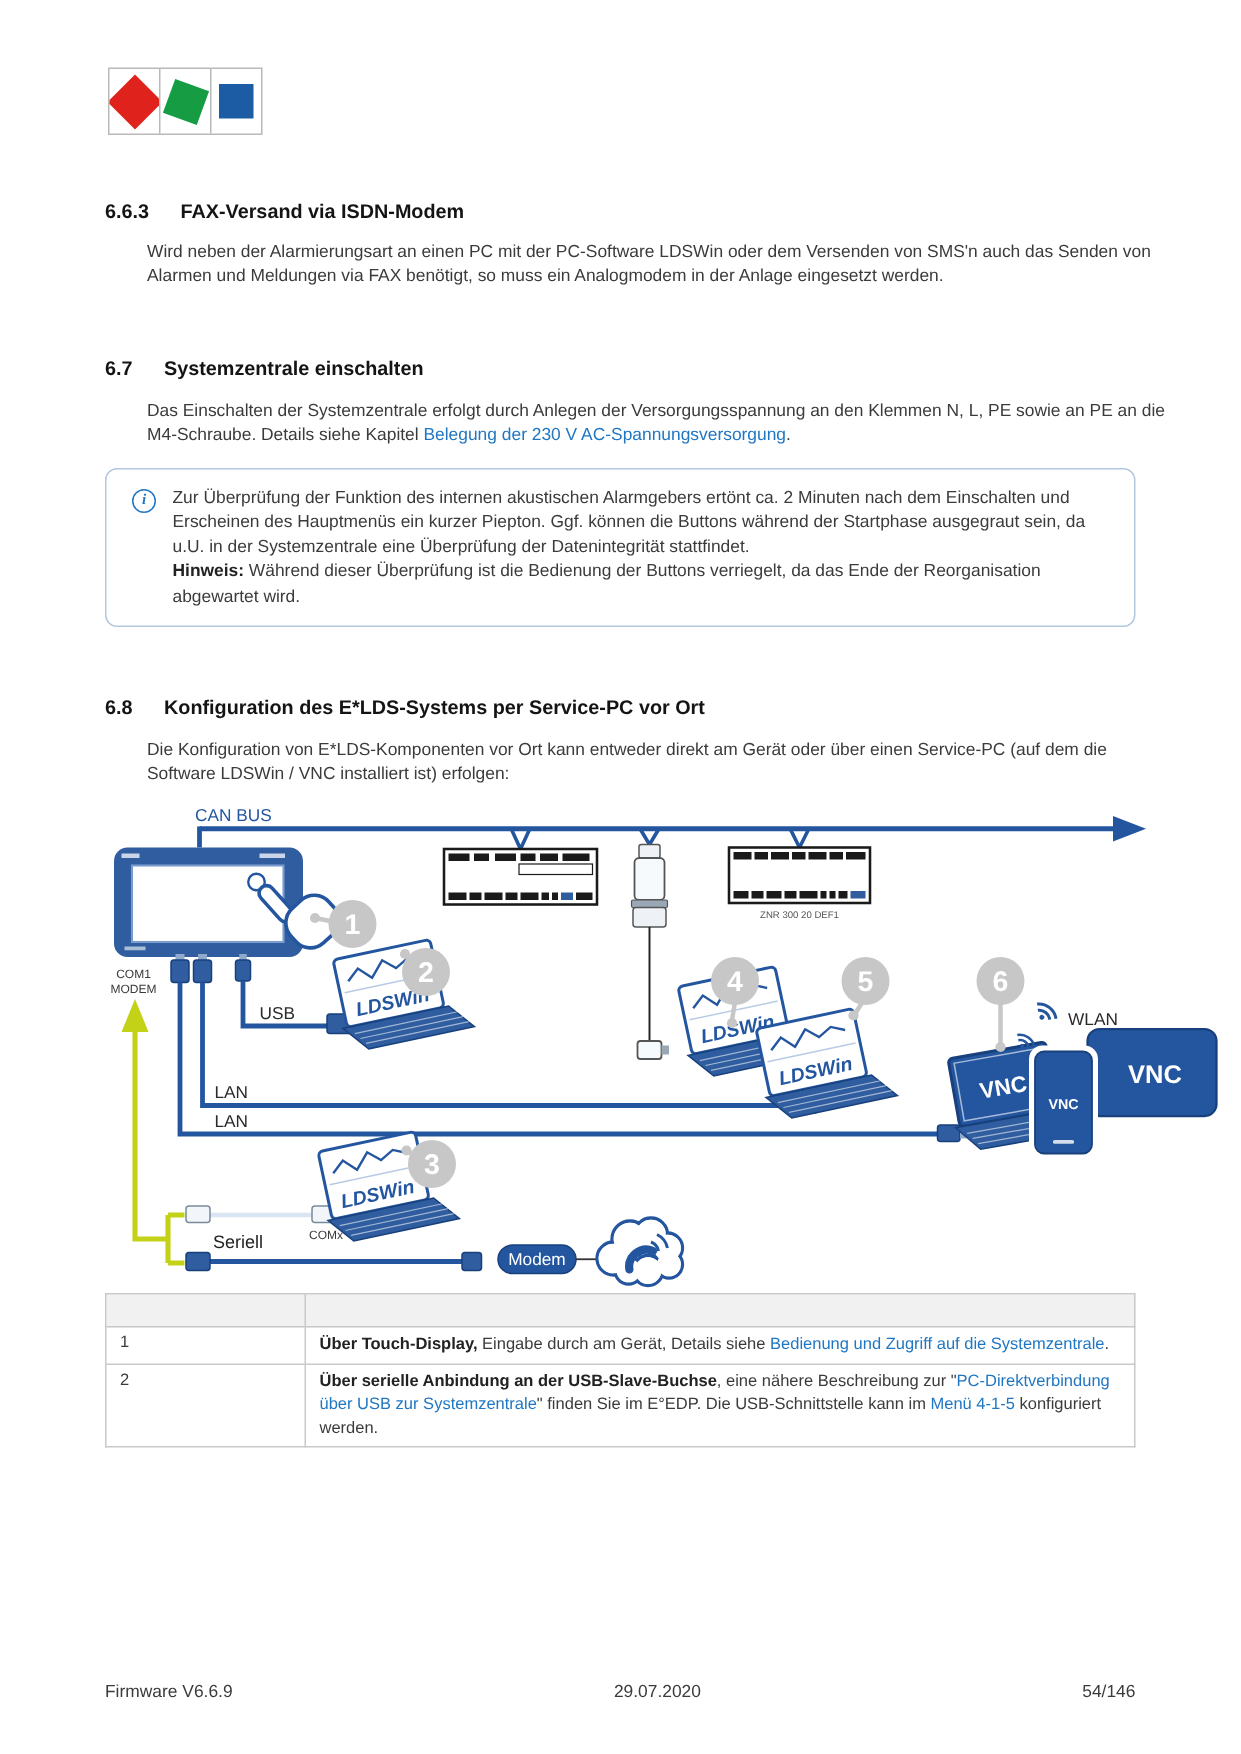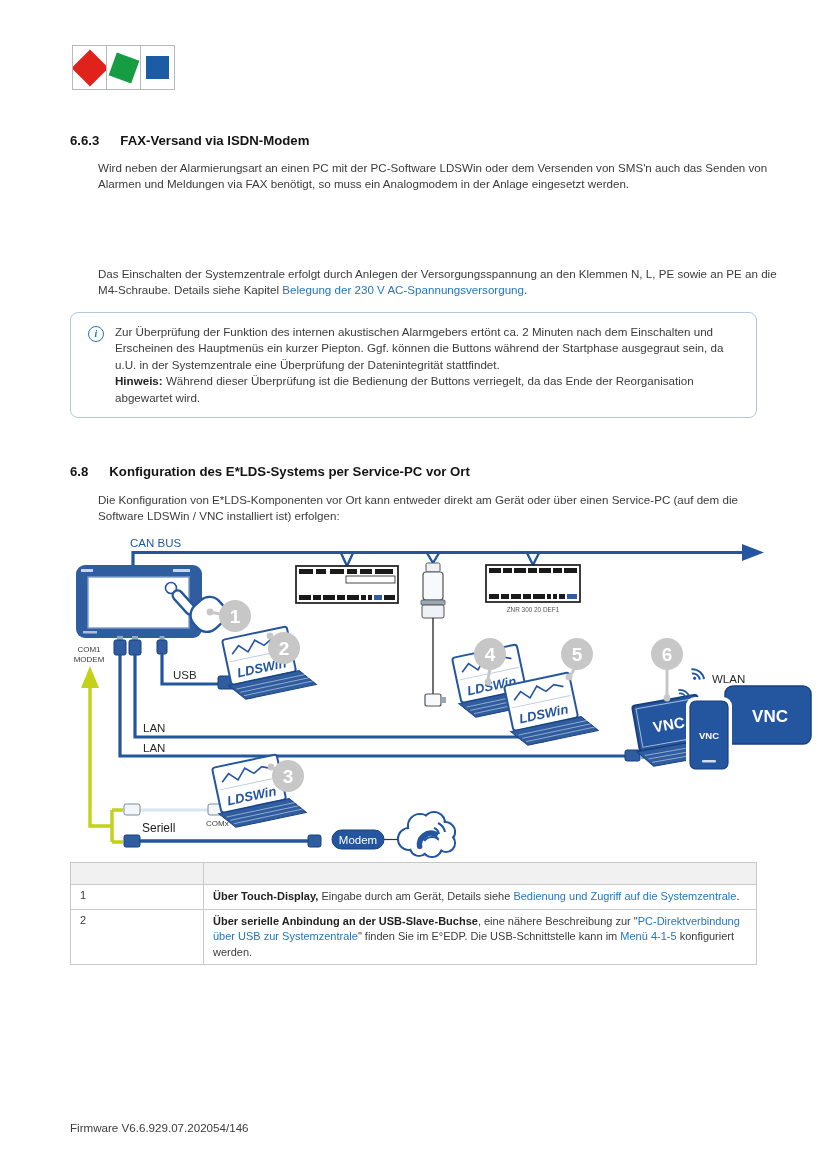--- a/index.html
+++ b/index.html
@@ -48,21 +48,21 @@
 
   
   .dtable{left:70px;top:862px;width:687px;border-collapse:collapse;font-size:11px;color:#3b3b3b;}
   .dtable td,.dtable th{border:1px solid #c9c9c9;padding:4px 9px;vertical-align:top;text-align:left;}
   .dtable th{background:#f1f1f1;height:13px;}
   .col-num{width:114px;}
   .dtable .rowtext{line-height:15.6px;}
   .dtable b{color:#222;}
 
   
-  .footer{left:70px;top:1121px;width:687px;display:flex;
+  .footer{left:70px;top:1121px;width:687px;display:flex;justify-content:space-between;
           font-size:11.6px;color:#3b3b3b;}
 </style>
 </head>
 <body>
 
 <div class="page">
 
   <div class="abs logo">
     <div class="logo-cell">
         <div class="shape-red"></div>
@@ -73,20 +73,23 @@
     <div class="logo-cell">
         <div class="shape-blue"></div>
       </div>
   </div>
 
   <div class="abs heading" style="top:133px;">
     <span class="secnum">6.6.3</span><span>FAX-Versand via ISDN-Modem</span>
   </div>
   <div class="abs para" style="top:160px;">Wird neben der Alarmierungsart an einen PC mit der PC-Software LDSWin oder dem Versenden von SMS'n auch das Senden von Alarmen und Meldungen via FAX benötigt, so muss ein Analogmodem in der Anlage eingesetzt werden.</div>
 
+  <div class="abs heading" style="top:238px;">
+    <span class="secnum">6.7</span><span>Systemzentrale einschalten</span>
+  </div>
   <div class="abs para" style="top:266px;"><span>Das Einschalten der Systemzentrale erfolgt durch Anlegen der Versorgungsspannung an den Klemmen N, L, PE sowie an PE an die M4-Schraube. Details siehe Kapitel </span><a class="doclink">Belegung der 230 V AC-Spannungsversorgung</a><span>.</span></div>
 
   <div class="abs note">
     <span class="note-icon">i</span>
     <span>Zur Überprüfung der Funktion des internen akustischen Alarmgebers ertönt ca. 2 Minuten nach dem Einschalten und Erscheinen des Hauptmenüs ein kurzer Piepton. Ggf. können die Buttons während der Startphase ausgegraut sein, da u.U. in der Systemzentrale eine Überprüfung der Datenintegrität stattfindet.</span><br>
     <b>Hinweis:</b><span> Während dieser Überprüfung ist die Bedienung der Buttons verriegelt, da das Ende der Reorganisation abgewartet wird.</span>
   </div>
 
   <div class="abs heading" style="top:464px;">
     <span class="secnum">6.8</span><span>Konfiguration des E*LDS-Systems per Service-PC vor Ort</span>

